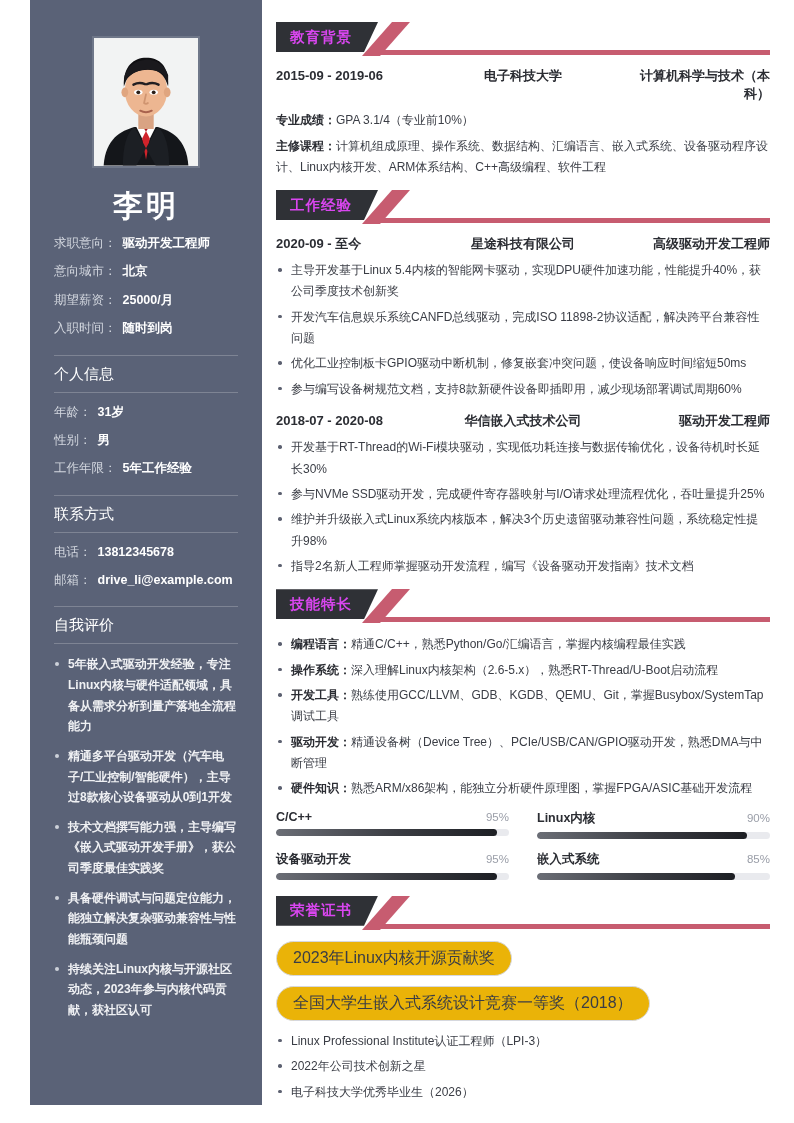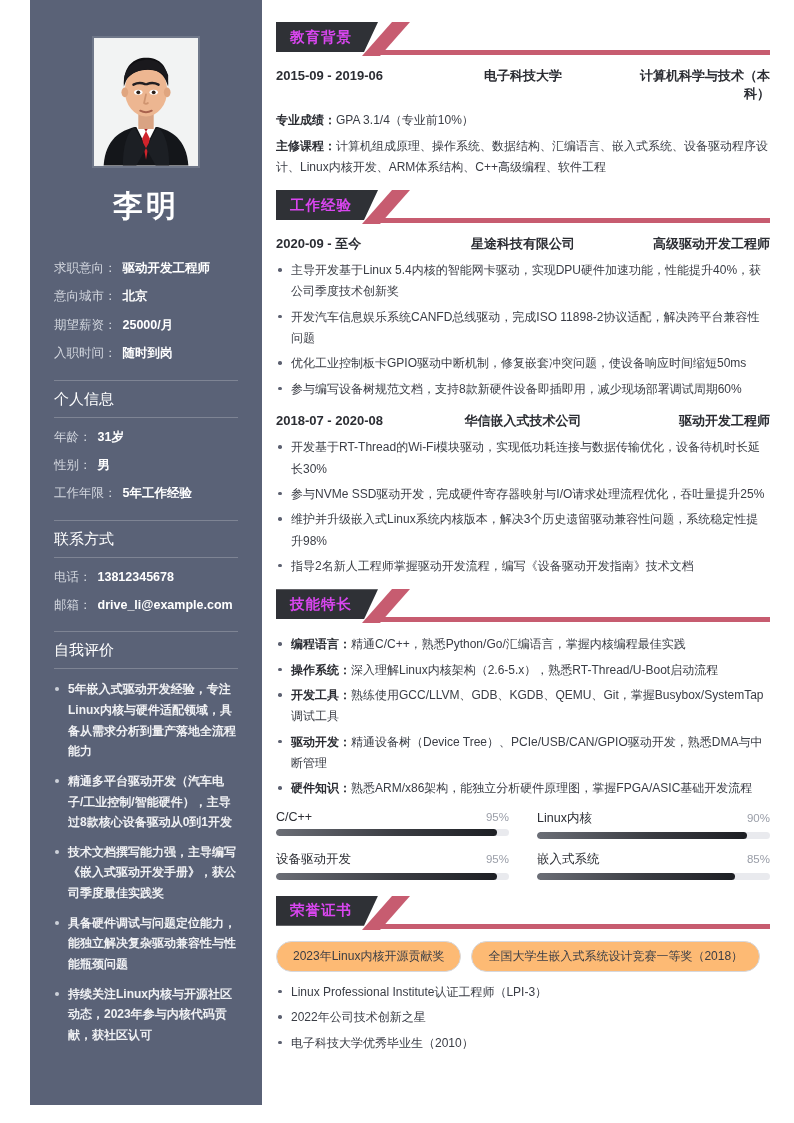--- a/index.html
+++ b/index.html
@@ -18,21 +18,21 @@
   }
   .photo-wrap { display: flex; justify-content: center; margin-top: 14px; }
   .photo {
     width: 108px; height: 132px; background: #eef0f2;
     border: 2px solid #6f7789; overflow: hidden;
   }
   .photo svg { display: block; width: 100%; height: 100%; }
 
   .name {
     text-align: center; font-size: 30px; font-weight: bold; letter-spacing: 3px;
-    margin-top: 18px; margin-bottom: 32px; color: #ffffff;
+    margin-top: 18px; margin-bottom: 7px; color: #ffffff;
   }
 
   .kv { font-size: 12.5px; line-height: 1.55; margin: 0 0 9px 0; color: #f2f3f5; }
   .kv .k { color: #d3d7df; font-weight: normal; }
   .kv .v { font-weight: bold; color: #ffffff; margin-left: 6px; }
 
   .sb-block { margin-top: 16px; }
   .sb-head {
     font-size: 15px; font-weight: normal; color: #ffffff;
     padding: 9px 0 8px 0; margin-bottom: 10px;
@@ -83,32 +83,32 @@
   ul.bullets li::before {
     content: ""; position: absolute; left: 2px; top: 8px;
     width: 3.5px; height: 3.5px; border-radius: 50%; background: #5c6070;
   }
   ul.bullets li b { color: #2b2d33; }
 
   
   .bars { display: flex; flex-wrap: wrap; gap: 0 28px; margin-top: 10px; }
   .bar { width: calc(50% - 14px); margin-bottom: 12px; }
   .bar-top { display: flex; justify-content: space-between; align-items: baseline; margin-bottom: 5px; }
-  .bar-name { font-size: 12.5px; font-weight: normal; color: #2b2d33; }
+  .bar-name { font-size: 12.5px; font-weight: bold; color: #2b2d33; }
   .bar-pct { font-size: 11.5px; color: #9a9ea8; }
   .track { height: 7px; background: #e9eaee; border-radius: 4px; overflow: hidden; }
   .fill {
     height: 100%; border-radius: 4px;
     background: linear-gradient(90deg, #6b6e76 0%, #3a3c42 55%, #1d1f24 100%);
   }
 
   .pills { display: flex; flex-wrap: wrap; gap: 10px; margin-bottom: 10px; }
   .pill {
     border: 1px solid #d6d8de; border-radius: 999px;
-    padding: 6px 16px; font-size: 12px; color: #3a3d45; background: #fdba74;
+    padding: 6px 16px; font-size: 16px; color: #3a3d45; background: #eab308;
   }
 </style>
 </head>
 <body>
 
 <div class="page">
 
   <aside class="sidebar">
 
     <div class="photo-wrap">
@@ -332,18 +332,18 @@
       </div>
 
       <div class="pills">
         <span class="pill">2023年Linux内核开源贡献奖</span>
         <span class="pill">全国大学生嵌入式系统设计竞赛一等奖（2018）</span>
       </div>
 
       <ul class="bullets">
         <li>Linux Professional Institute认证工程师（LPI-3）</li>
         <li>2022年公司技术创新之星</li>
-        <li>电子科技大学优秀毕业生（2010）</li>
+        <li>电子科技大学优秀毕业生（2026）</li>
       </ul>
     </section>
 
   </main>
 </div>
 
 </body></html>

